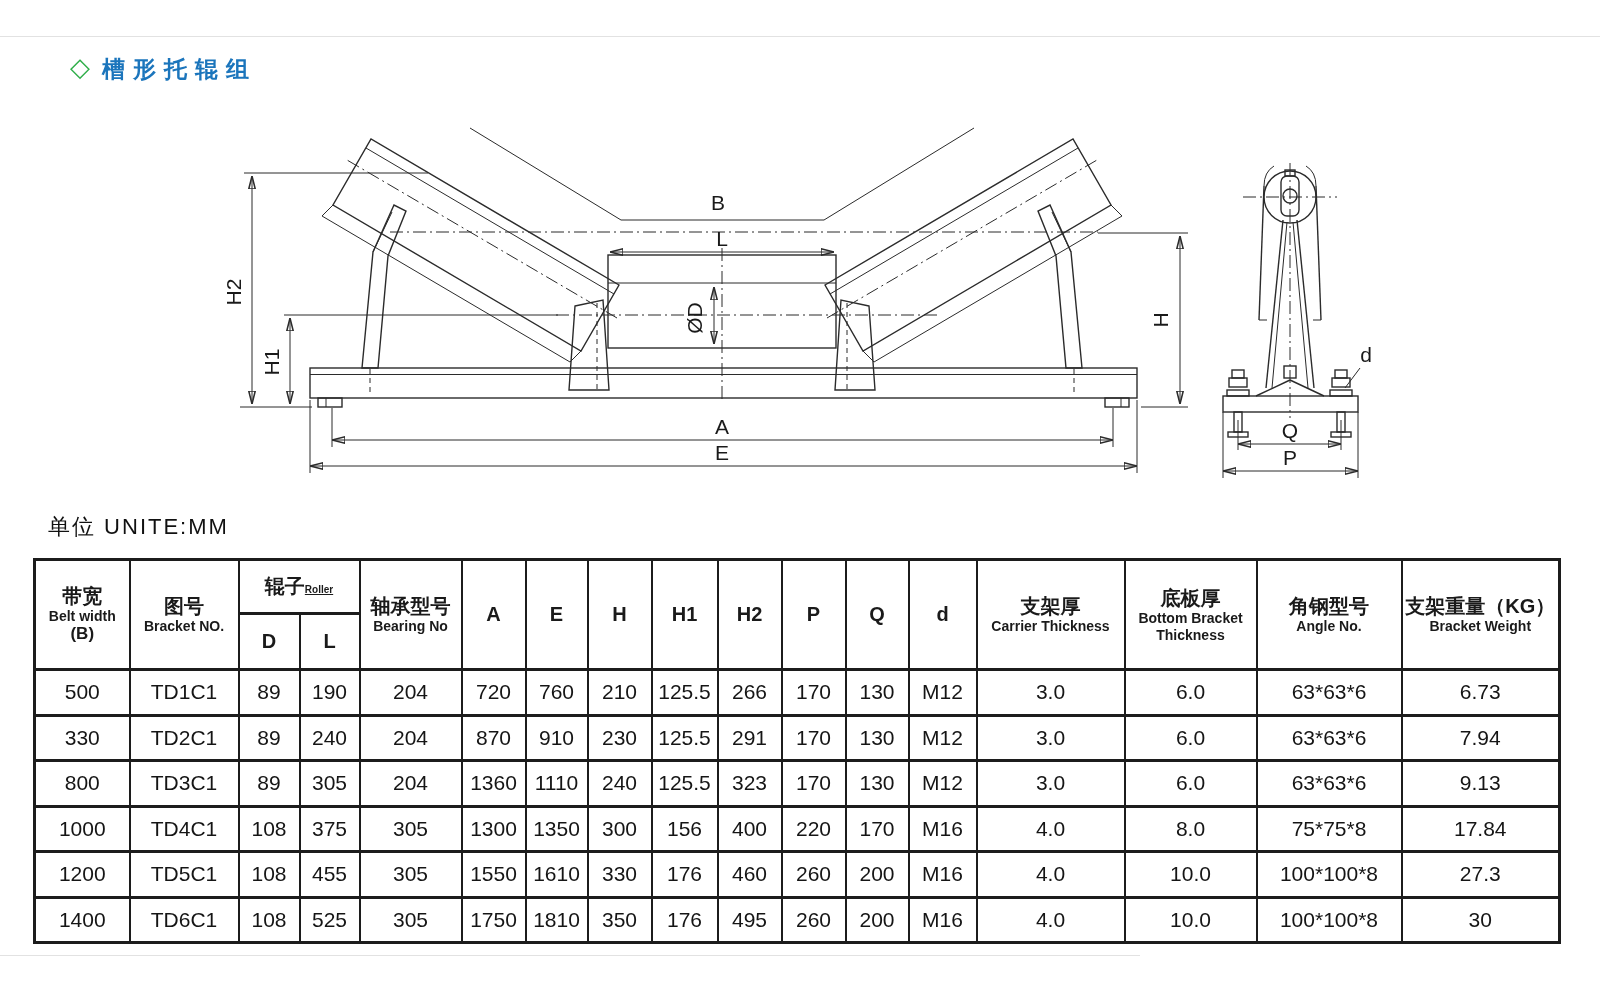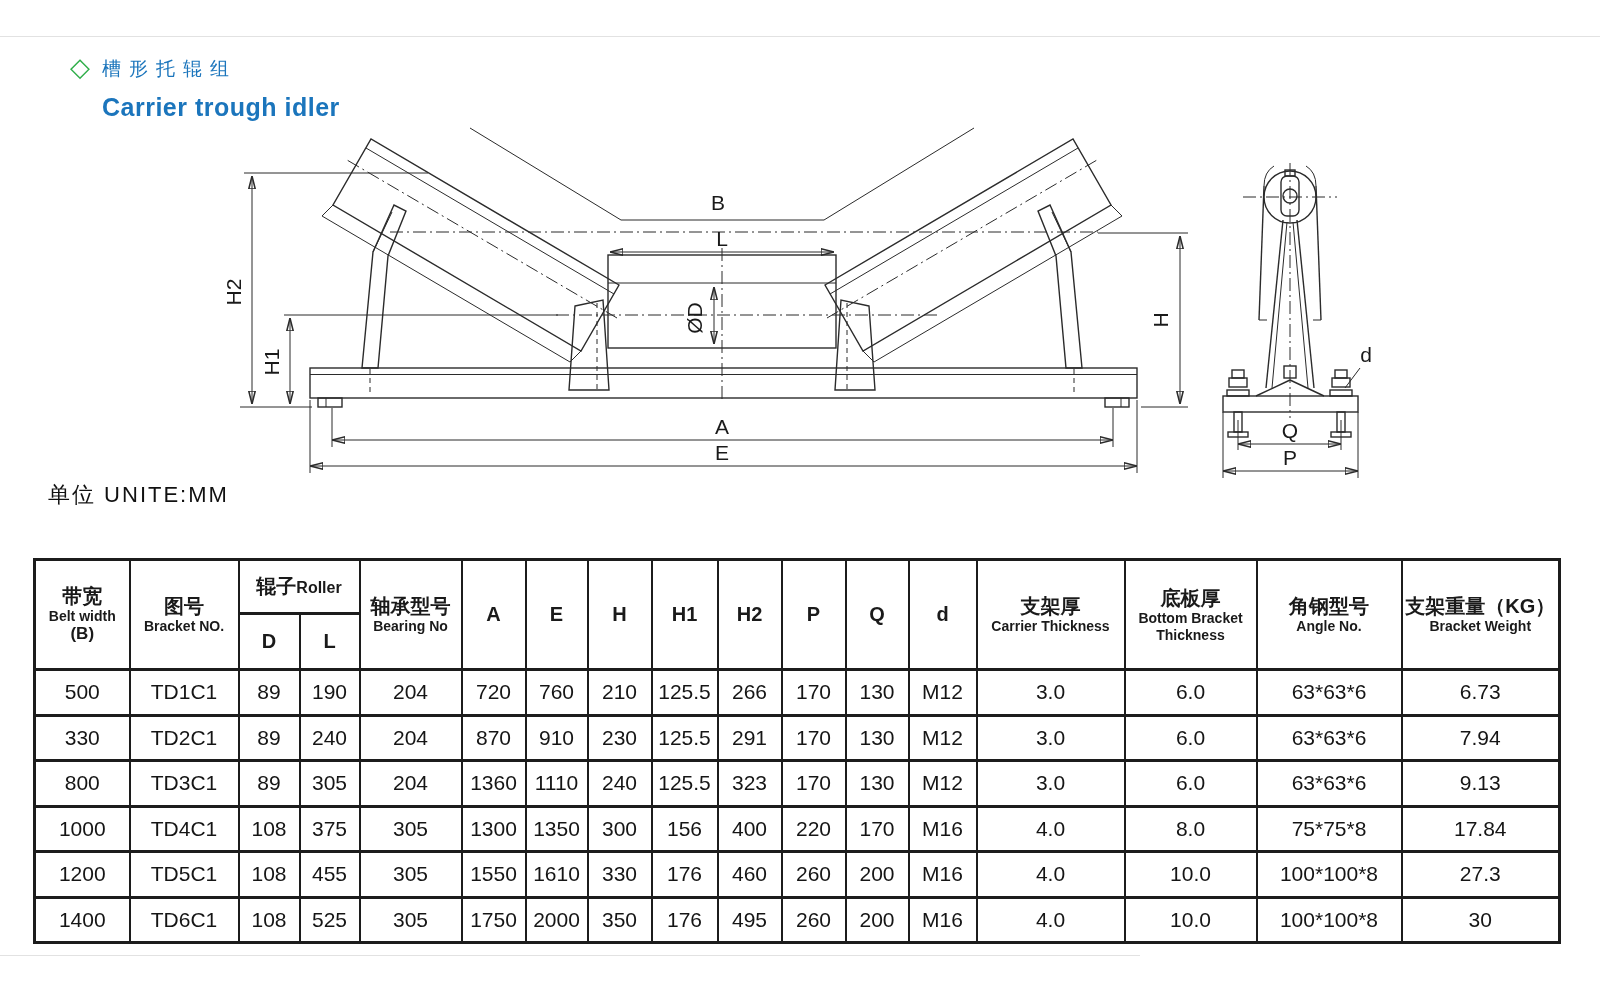--- a/index.html
+++ b/index.html
@@ -5,24 +5,24 @@
   html,body{margin:0;padding:0;background:#ffffff;}
   .page{position:relative;width:1600px;height:1007px;background:#fff;overflow:hidden;
         font-family:"Liberation Sans",sans-serif;color:#1a1a1a;}
   .scanline{position:absolute;height:1px;background:#e2e2e2;}
   .scanline.top{left:0;top:36px;width:1600px;}
   .scanline.bottom{left:0;top:955px;width:1140px;}
 
   
   .title-block{position:absolute;left:70px;top:52px;display:flex;align-items:flex-start;}
   .diamond{color:#2fae49;font-size:26px;line-height:30px;margin-right:12px;}
-  .title-zh{color:#1b75bc;font-size:19px;font-weight:normal;letter-spacing:8px;line-height:34px;}
+  .title-zh{color:#1b75bc;font-size:23px;font-weight:bold;letter-spacing:8px;line-height:34px;}
   .title-en{color:#1b75bc;font-size:25px;font-weight:bold;letter-spacing:0.5px;line-height:30px;margin-top:6px;}
 
-  .unit-note{position:absolute;left:48px;top:480px;font-size:22px;letter-spacing:2px;color:#111;}
+  .unit-note{position:absolute;left:48px;top:512px;font-size:22px;letter-spacing:2px;color:#111;}
 
   
   svg.drawing{position:absolute;left:0;top:0;}
   svg.drawing path,svg.drawing line,svg.drawing rect,svg.drawing circle,svg.drawing polygon{
      fill:none;stroke:#2b2b2b;stroke-width:1.4;}
   svg.drawing .thin{stroke-width:1;}
   svg.drawing .dashdot{stroke-dasharray:13 4 2 4;stroke-width:1;}
   svg.drawing .hidden-line{stroke-dasharray:5 4;stroke-width:1;}
   svg.drawing text{fill:#1a1a1a;stroke:none;font-family:"Liberation Sans",sans-serif;
      font-size:21px;text-anchor:middle;}
@@ -35,35 +35,34 @@
      text-align:center;vertical-align:middle;padding:0;overflow:hidden;}
   table.spec thead tr.h1{height:54px;}
   table.spec thead tr.h2{height:56px;}
   table.spec tbody tr{height:45.5px;}
   table.spec td{font-size:21px;color:#151515;}
   .zh{font-size:20px;display:block;line-height:1.2;}
   .en{font-size:14px;display:block;line-height:1.15;}
   .sub{font-size:17px;display:block;line-height:1.2;}
   .dimh{font-size:20px;}
   .roller-zh{font-size:20px;}
-  .roller-en{font-size:16px;}
+  .roller-en{font-size:10px;text-decoration:underline;}
 </style>
 </head>
 <body>
 
 <div class="page">
 
   <div class="scanline top"></div>
   <div class="scanline bottom"></div>
 
   <div class="title-block">
     <span class="diamond">◇</span>
     <div>
       <div class="title-zh">槽形托辊组</div>
-      <div class="title-en">Carrier trough idler</div>
     </div>
   </div>
 
   <svg class="drawing" width="1600" height="1007" viewBox="0 0 1600 1007">
     <defs>
       <marker id="ar" viewBox="0 0 12 12" refX="12" refY="6" markerWidth="13" markerHeight="13" orient="auto-start-reverse" markerUnits="userSpaceOnUse">
         <path d="M0,3 L12,6 L0,9 Z" fill="#2b2b2b" stroke="none"></path>
       </marker>
     </defs>
 
@@ -362,21 +361,21 @@
           <td>100*100*8</td>
           <td>27.3</td>
         </tr>
         <tr>
           <td>1400</td>
           <td>TD6C1</td>
           <td>108</td>
           <td>525</td>
           <td>305</td>
           <td>1750</td>
-          <td>2000</td>
+          <td>1810</td>
           <td>350</td>
           <td>176</td>
           <td>495</td>
           <td>260</td>
           <td>200</td>
           <td>M16</td>
           <td>4.0</td>
           <td>10.0</td>
           <td>100*100*8</td>
           <td>30</td>

